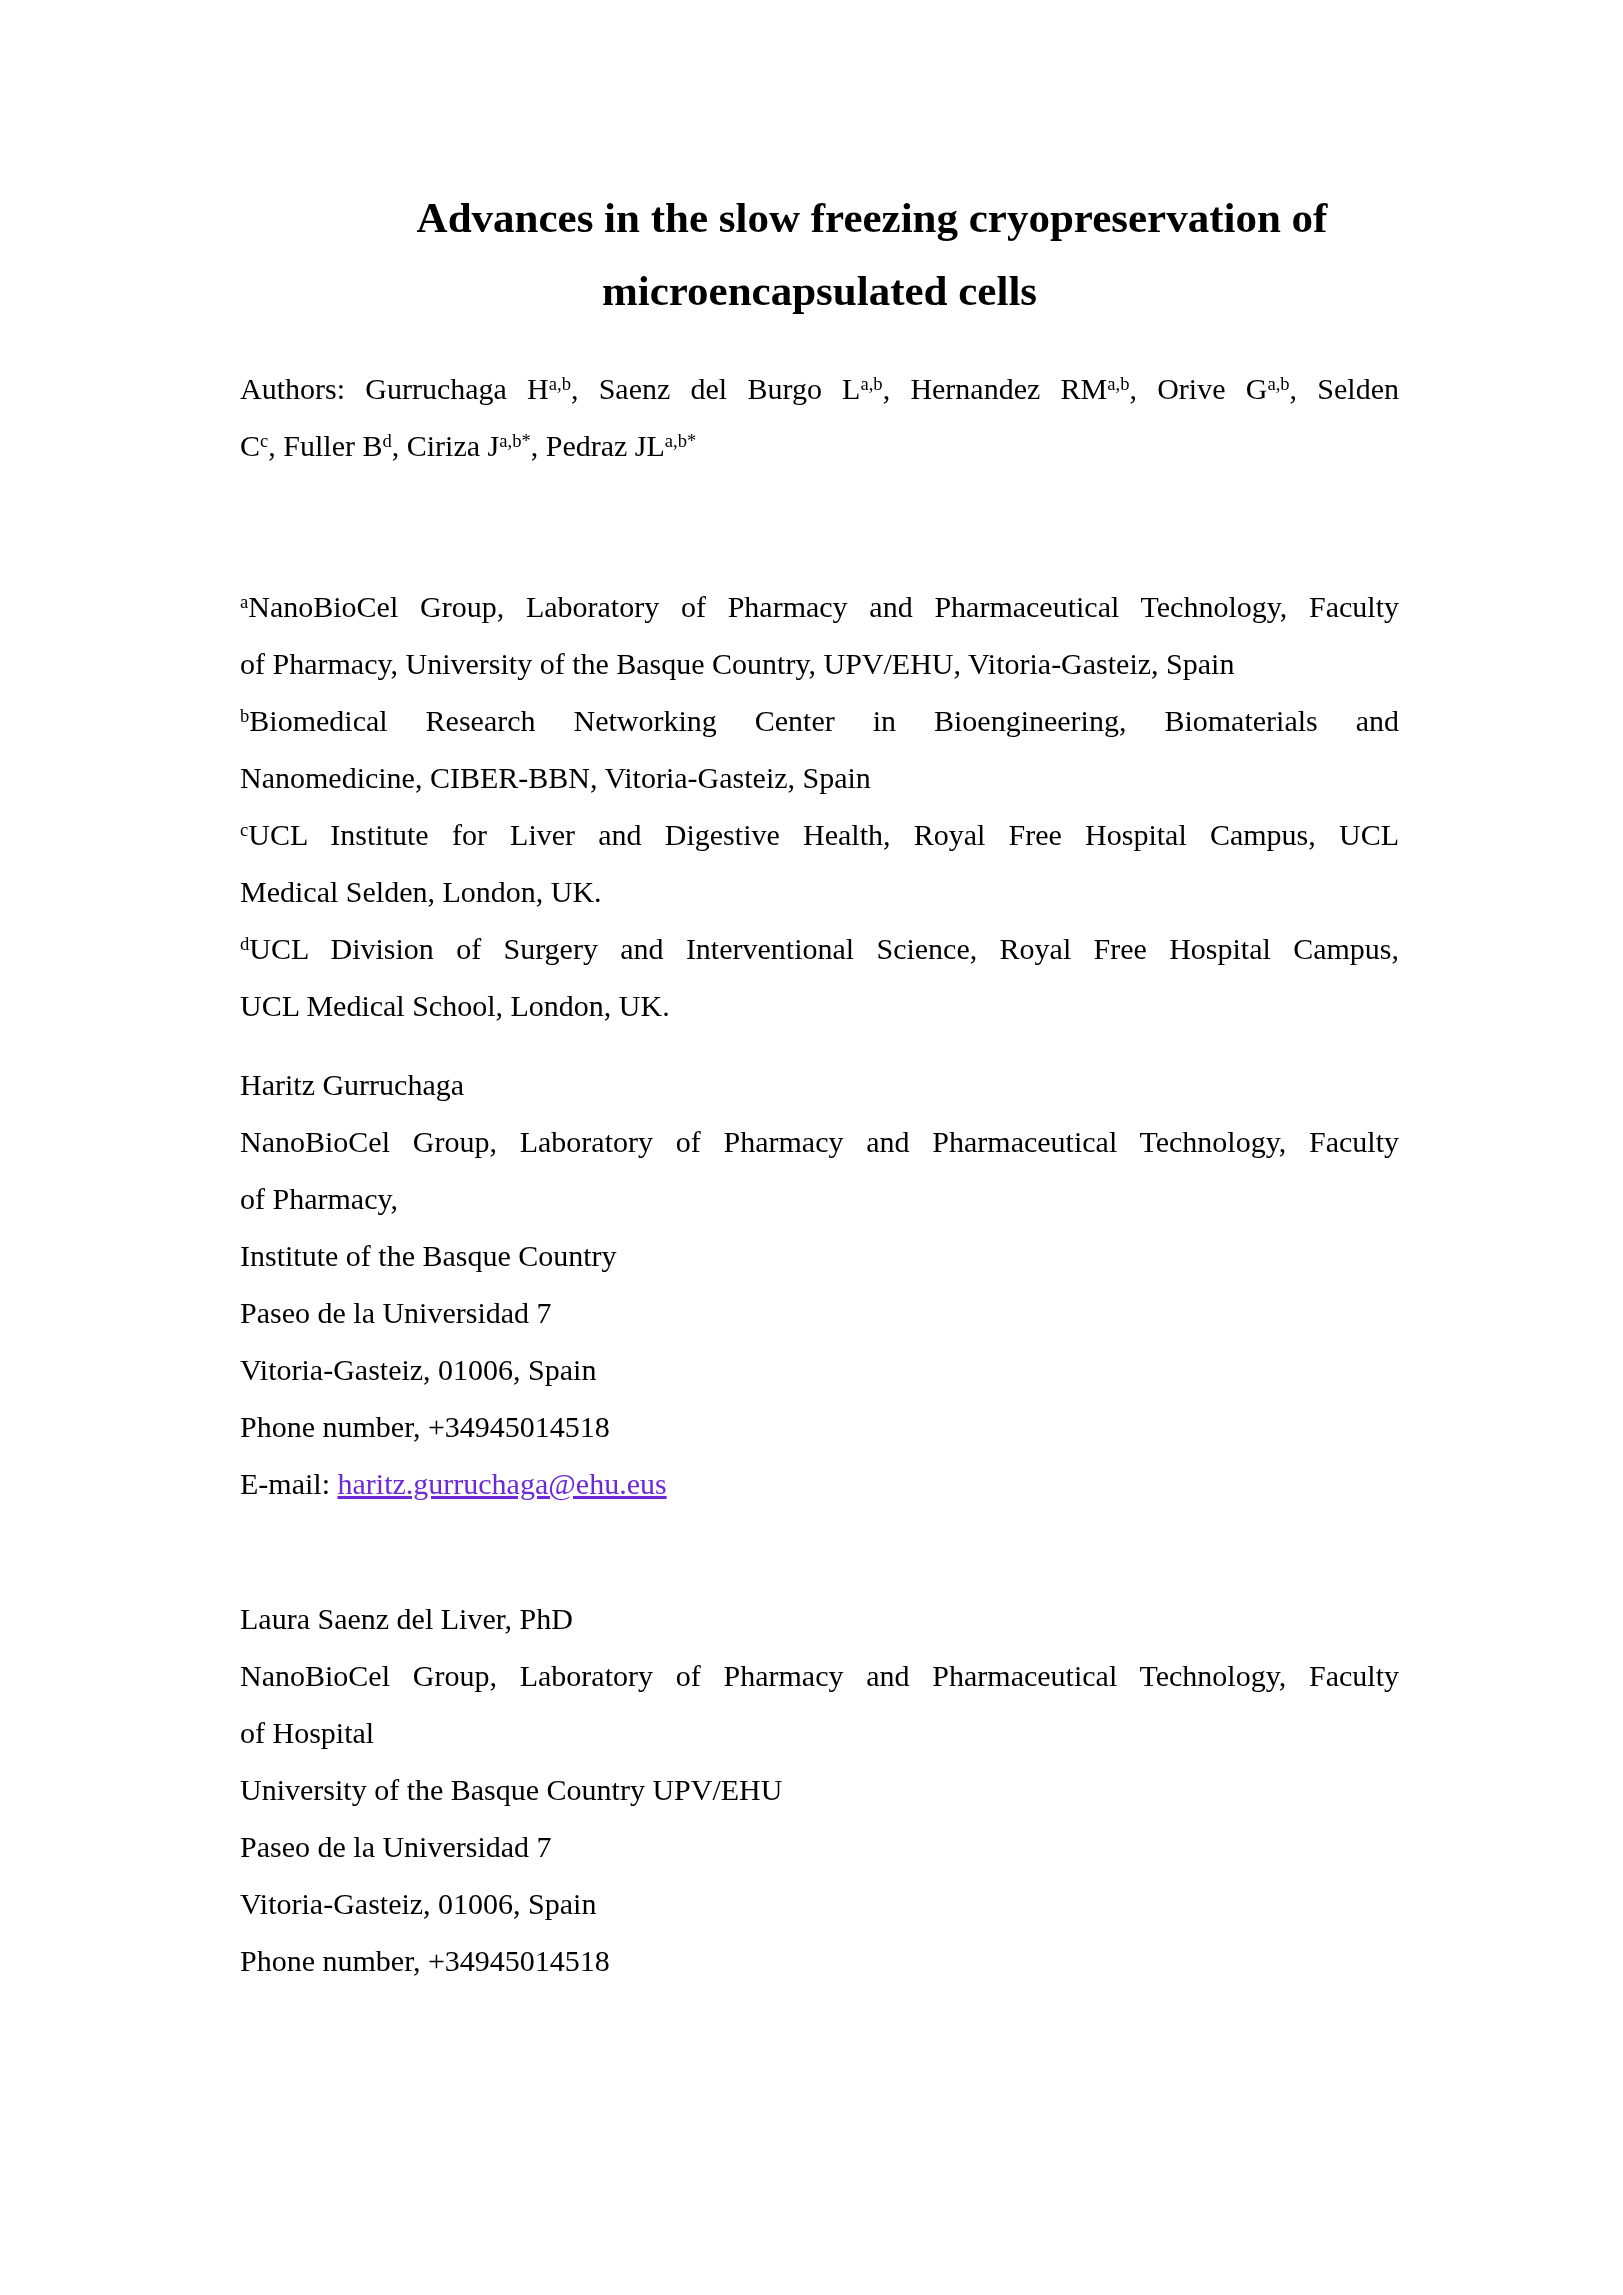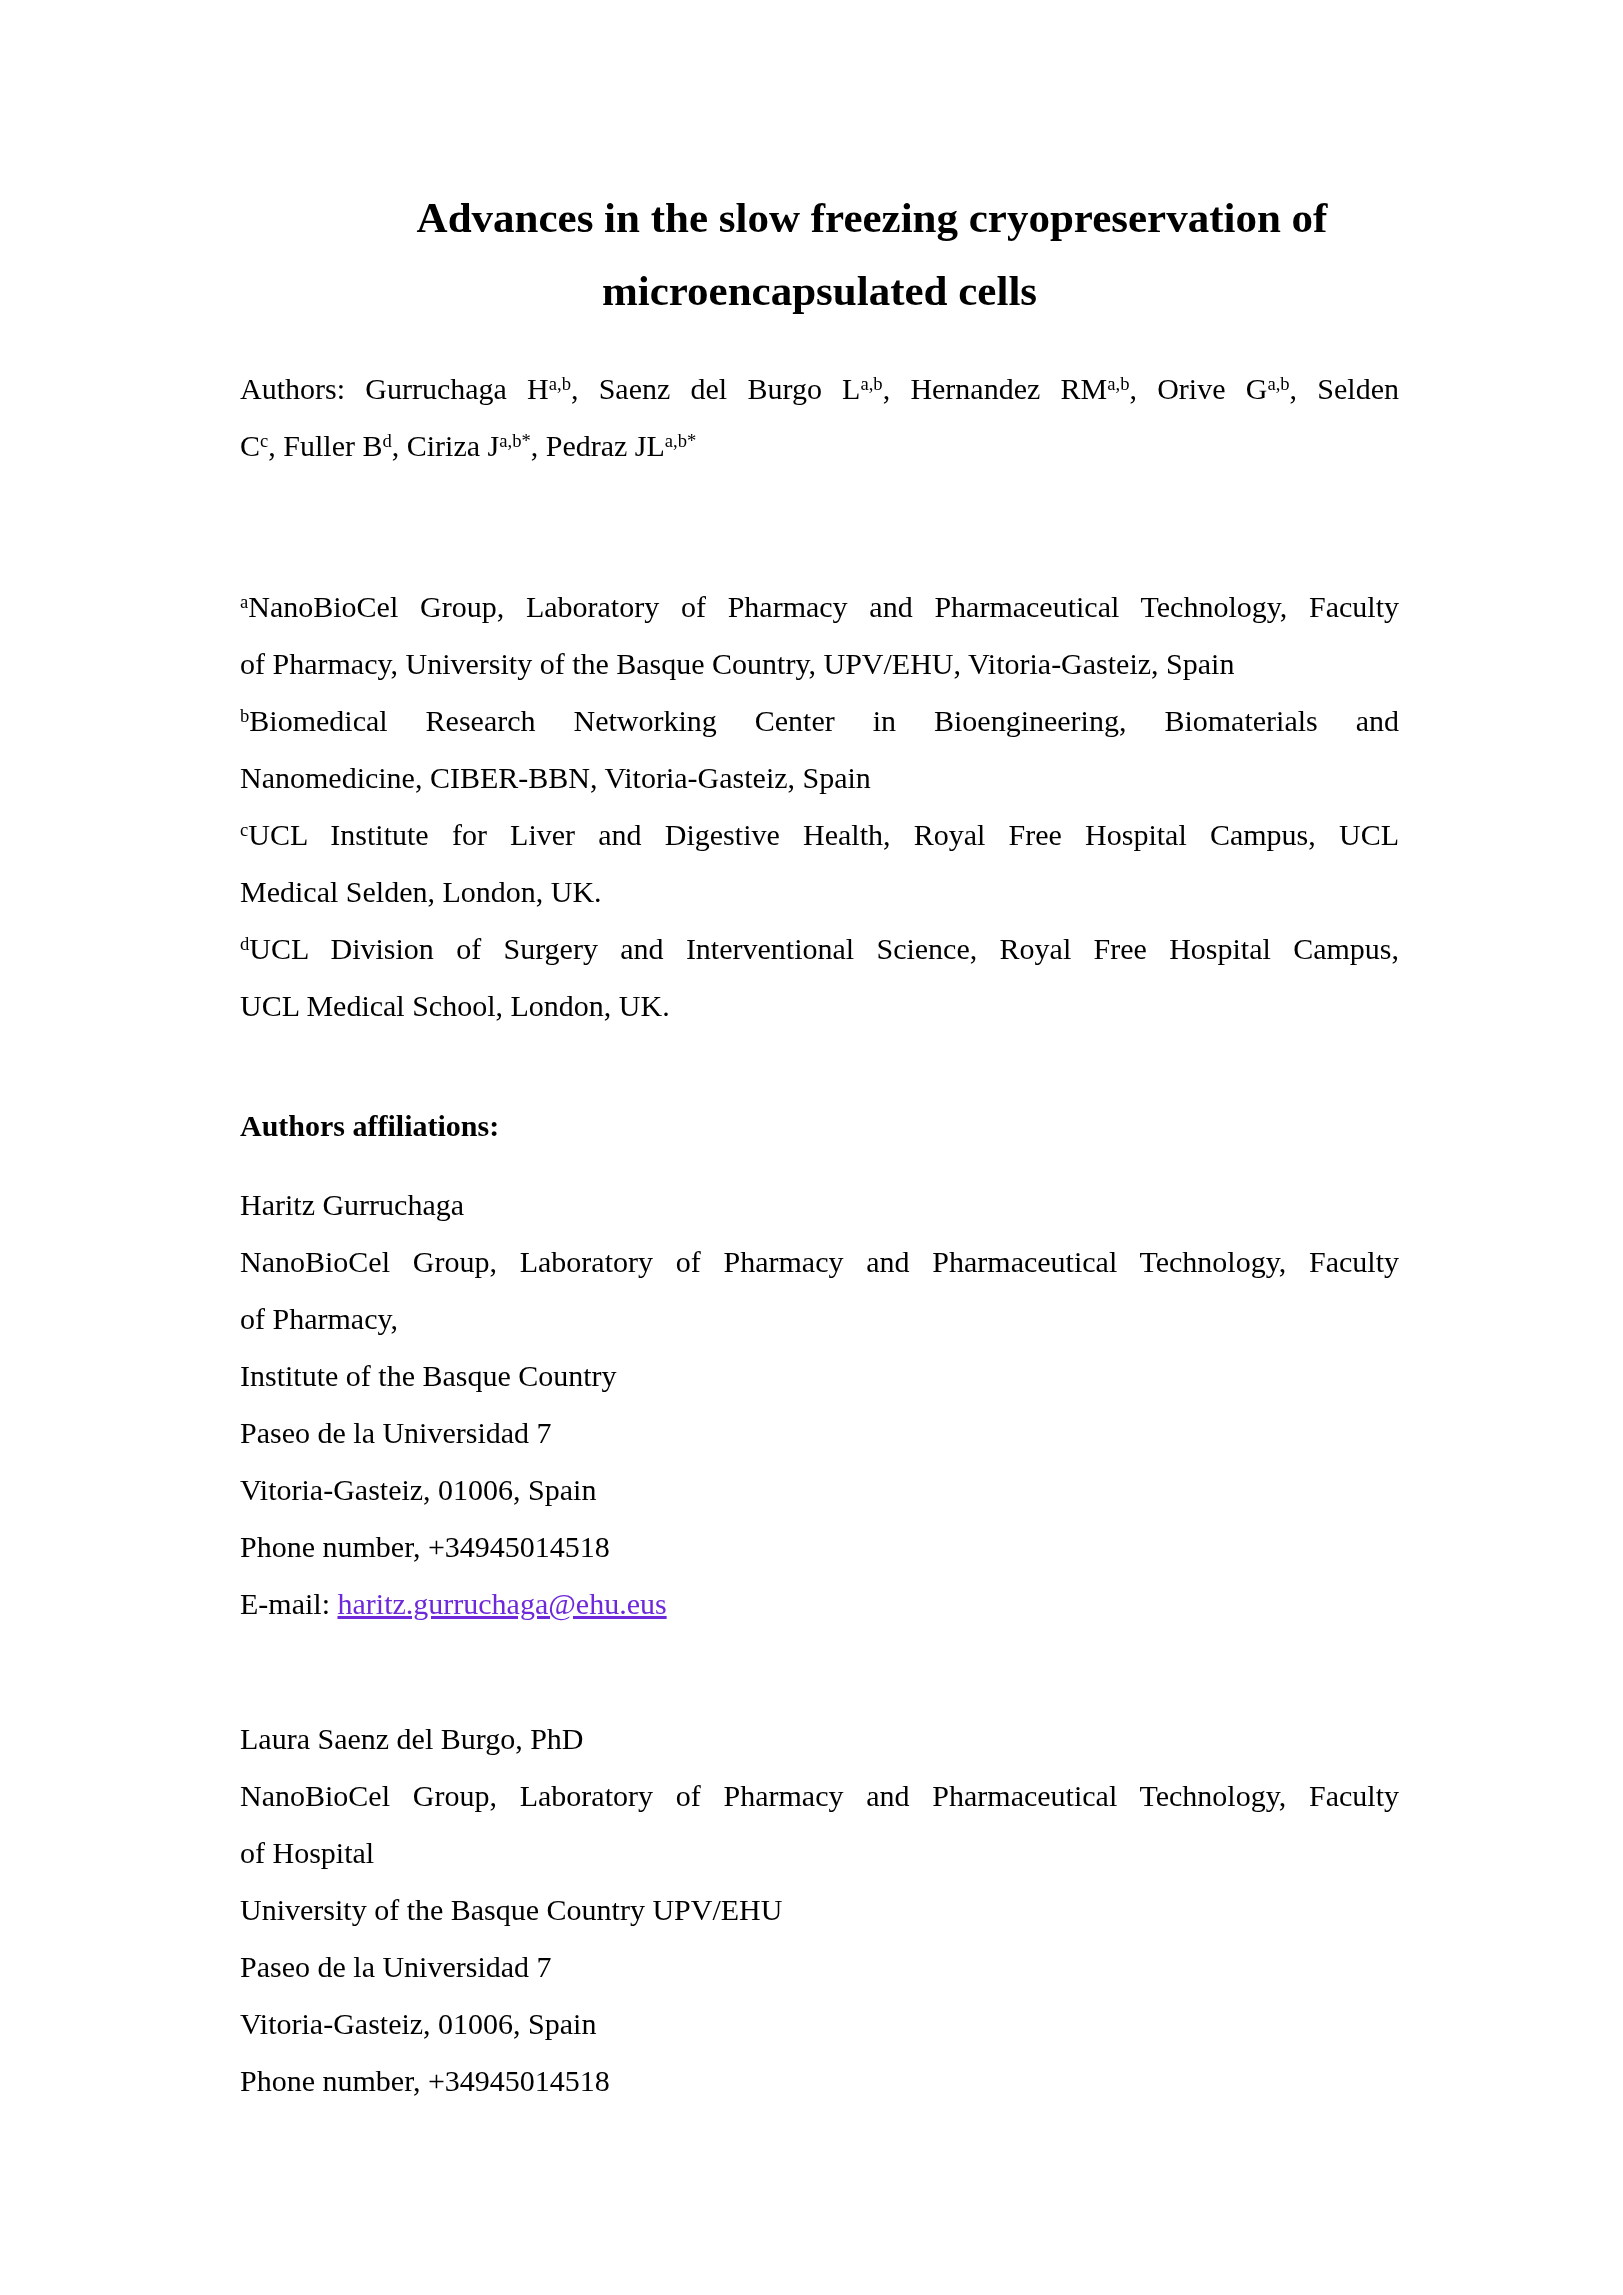--- a/index.html
+++ b/index.html
@@ -60,37 +60,34 @@
         <div class="line stretch"><sup>a</sup>NanoBioCel Group, Laboratory of Pharmacy and Pharmaceutical Technology, Faculty</div>
         <div class="line">of Pharmacy, University of the Basque Country, UPV/EHU, Vitoria-Gasteiz, Spain</div>
         <div class="line stretch"><sup>b</sup>Biomedical Research Networking Center in Bioengineering, Biomaterials and</div>
         <div class="line">Nanomedicine, CIBER-BBN, Vitoria-Gasteiz, Spain</div>
         <div class="line stretch"><sup>c</sup>UCL Institute for Liver and Digestive Health, Royal Free Hospital Campus, UCL</div>
         <div class="line">Medical Selden, London, UK.</div>
         <div class="line stretch"><sup>d</sup>UCL Division of Surgery and Interventional Science, Royal Free Hospital Campus,</div>
         <div class="line">UCL Medical School, London, UK.</div>
       </div>
 
-    <div class="block" id="affil-heading">
-      <div class="line">Authors affiliations:</div>
-    </div>
 
     <div class="block" id="contact1">
         <div class="line">Haritz Gurruchaga</div>
         <div class="line stretch">NanoBioCel Group, Laboratory of Pharmacy and Pharmaceutical Technology, Faculty</div>
         <div class="line">of Pharmacy,</div>
         <div class="line">Institute of the Basque Country</div>
         <div class="line">Paseo de la Universidad 7</div>
         <div class="line">Vitoria-Gasteiz, 01006, Spain</div>
         <div class="line">Phone number, +34945014518</div>
         <div class="line">E-mail: <a class="email-link" style="color: #6d28d9;">haritz.gurruchaga@ehu.eus</a></div>
       </div>
 
     <div class="block" id="contact2">
-        <div class="line">Laura Saenz del Burgo, PhD</div>
+        <div class="line">Laura Saenz del Liver, PhD</div>
         <div class="line stretch">NanoBioCel Group, Laboratory of Pharmacy and Pharmaceutical Technology, Faculty</div>
         <div class="line">of Hospital</div>
         <div class="line">University of the Basque Country UPV/EHU</div>
         <div class="line">Paseo de la Universidad 7</div>
         <div class="line">Vitoria-Gasteiz, 01006, Spain</div>
         <div class="line">Phone number, +34945014518</div>
       </div>
 
   </div>
 </div>

